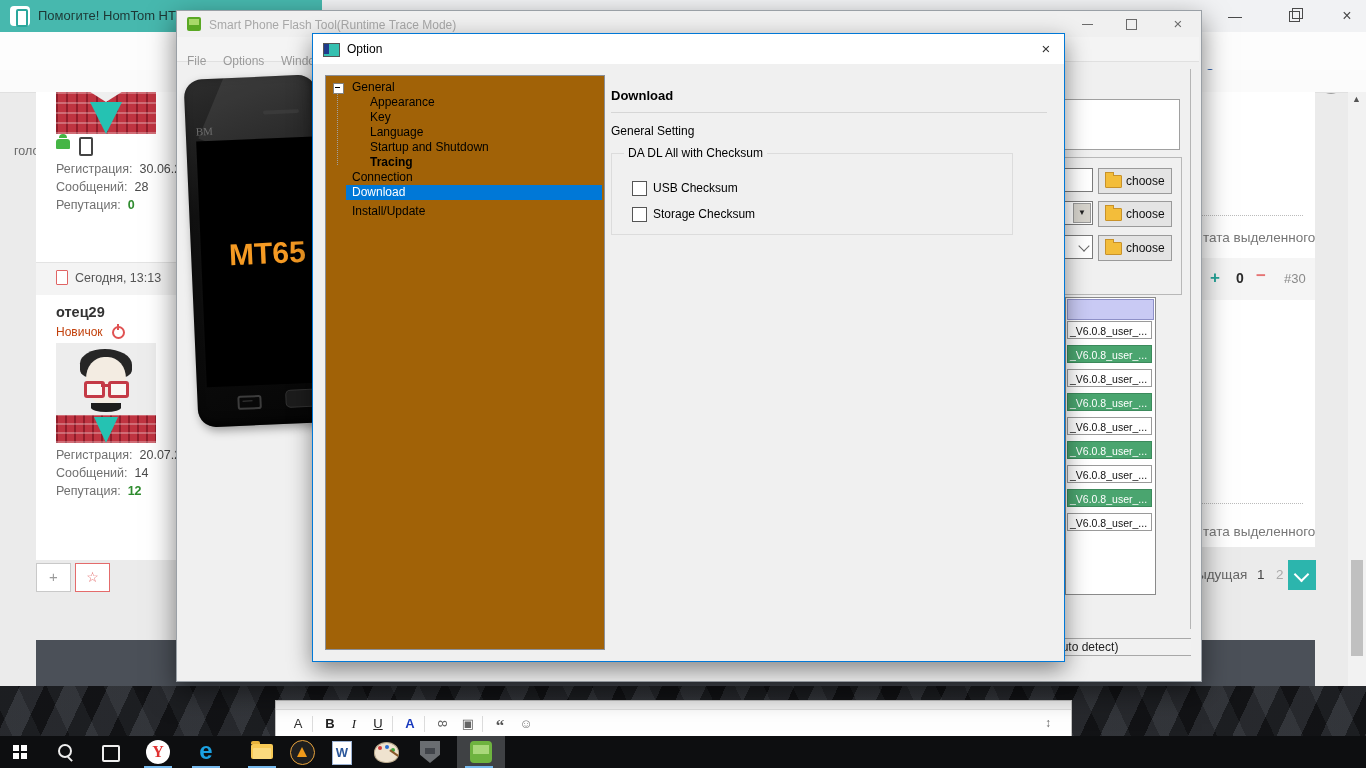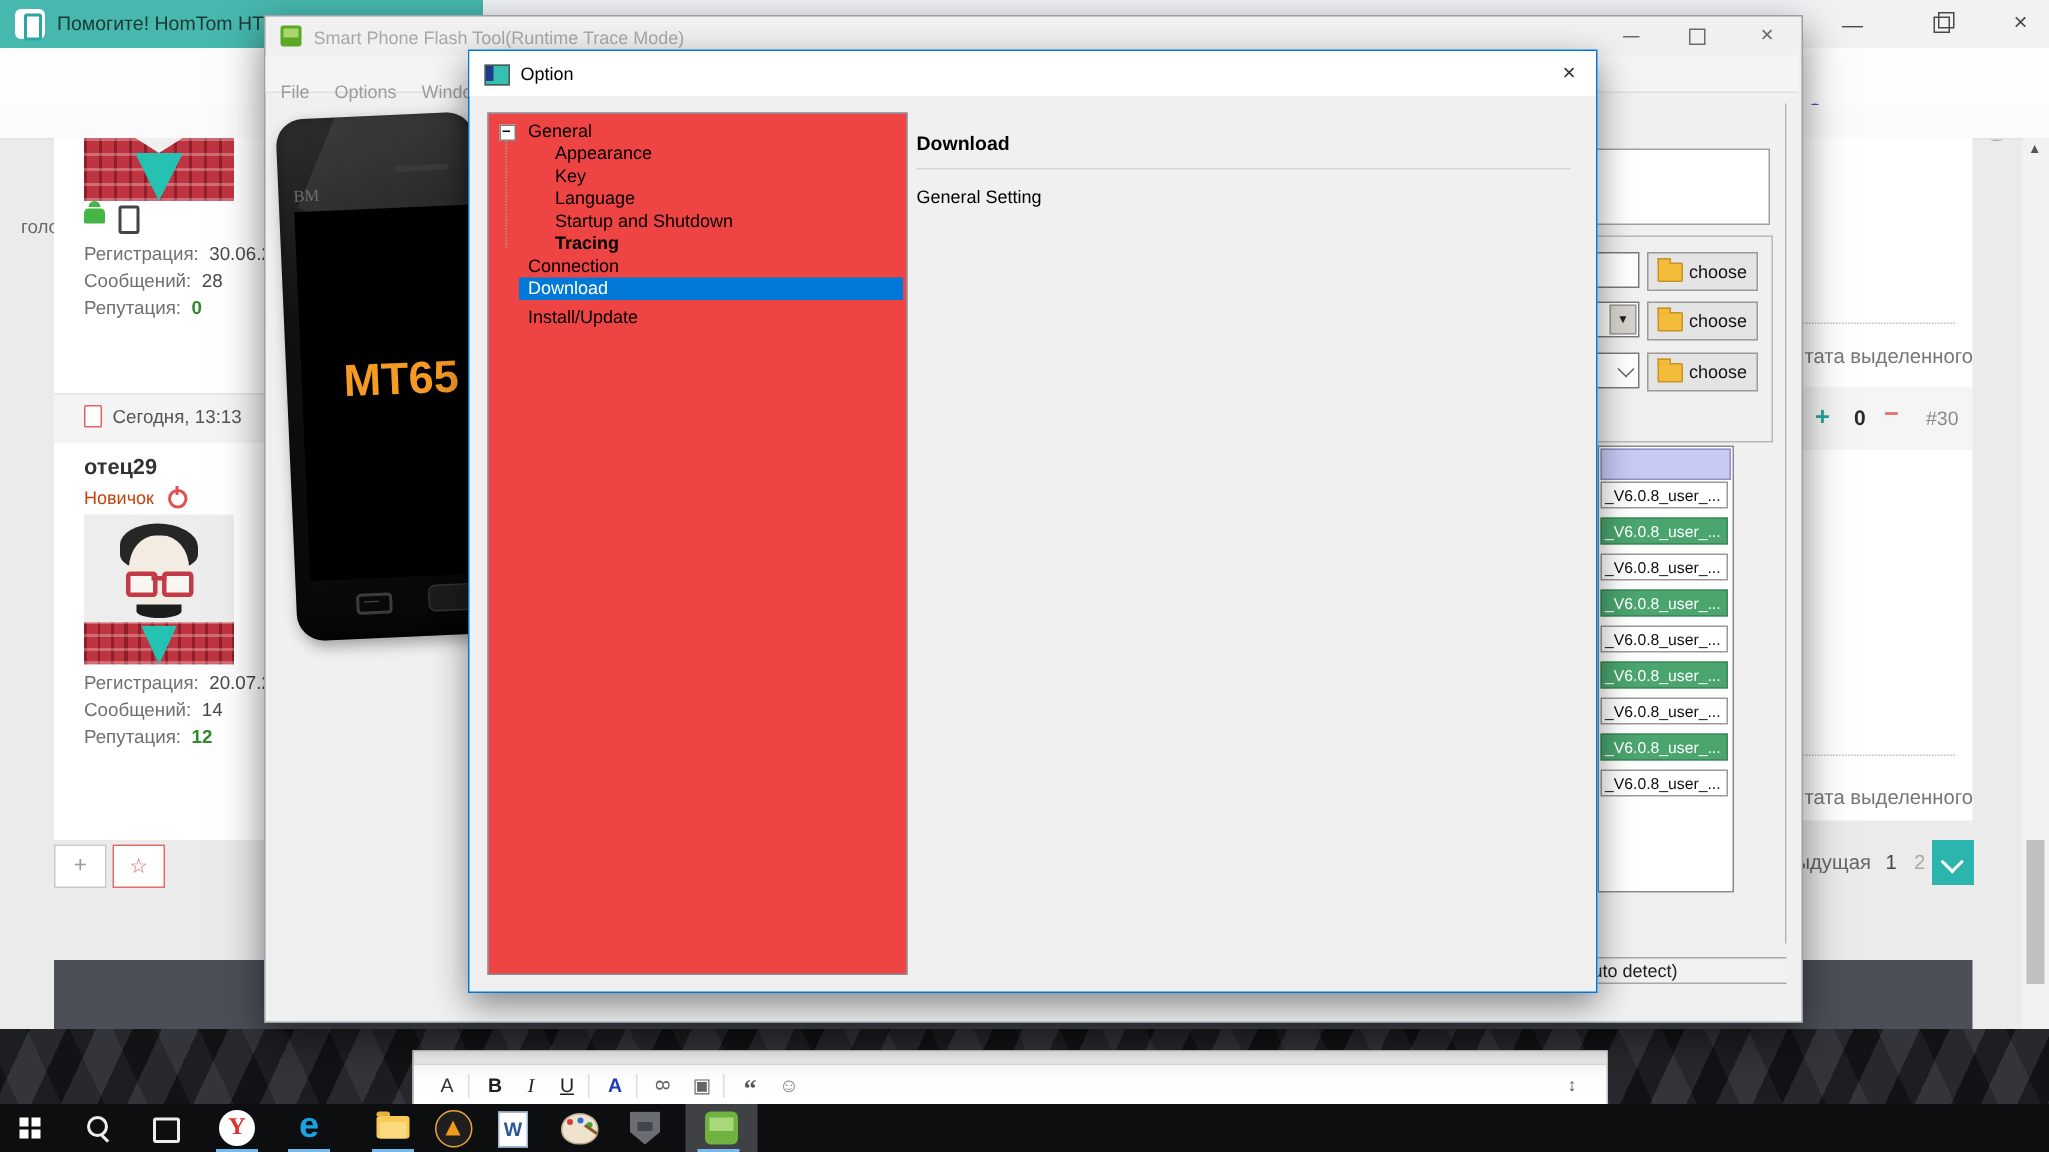--- a/index.html
+++ b/index.html
@@ -166,21 +166,21 @@
   #ftStatus span{position:absolute;left:554px;top:1px;font-size:12px;color:#222;white-space:nowrap;}
 
   
   #dlg{left:312px;top:33px;width:751px;height:627px;background:#f0f0f0;border:1px solid #0078d7;
        box-shadow:0 8px 22px rgba(0,0,0,.45);}
   #dlgTitle{left:0;top:0;width:100%;height:30px;background:#fff;}
   #dlgIco{left:10px;top:9px;width:15px;height:12px;border:1px solid #555;background:#35c0b0;}
   #dlgIco i{position:absolute;left:0;top:0;width:5px;height:10px;background:#1f3b8c;}
   #dlgTxt{left:34px;top:8px;font-size:12px;color:#000;}
   #dlgCls{left:715px;top:0;width:36px;height:30px;text-align:center;line-height:30px;font-size:15px;color:#333;}
-  #tree{left:12px;top:41px;width:278px;height:573px;background:#ef4444;border:1px solid #8a8f98;}
+  #tree{left:12px;top:41px;width:278px;height:573px;background:#a16207;border:1px solid #8a8f98;}
   .trow{position:absolute;left:0;width:100%;height:15px;font-size:12px;color:#000;line-height:15px;}
   .trow .lbl{position:absolute;top:0;}
   .trow.sel .hl{position:absolute;left:20px;right:2px;top:0;height:15px;background:#0078d7;}
   .trow.sel .lbl{color:#fff;z-index:1;}
   #exp{position:absolute;left:7px;top:3px;width:9px;height:9px;border:1px solid #808080;background:#fff;}
   #exp i{position:absolute;left:1px;top:3px;width:5px;height:1px;background:#000;}
   .guide{position:absolute;left:11px;top:11px;width:1px;height:78px;border-left:1px dotted #a0a0a0;}
   #panelHead{left:298px;top:54px;font-size:13px;font-weight:bold;color:#000;}
   #panelRule{left:298px;top:78px;width:436px;height:1px;background:#d6d6d6;}
   #panelSec{left:298px;top:90px;font-size:12px;color:#000;text-align:right;}
@@ -466,20 +466,27 @@
           <span class="hl"></span>
           <span class="lbl" style="left:26px;">Download</span>
         </div>
       <div class="trow" style="top:128px;">
           <span class="lbl" style="left:26px;">Install/Update</span>
         </div>
     </div>
     <div class="abs" id="panelHead">Download</div>
     <div class="abs" id="panelRule"></div>
     <div class="abs" id="panelSec">General Setting</div>
+    <div class="abs" id="grp">
+      <span id="grpLbl">DA DL All with Checksum</span>
+      <span class="cbox" id="cbx1"></span>
+      <span class="cblbl" id="cbl1">USB Checksum</span>
+      <span class="cbox" id="cbx2"></span>
+      <span class="cblbl" id="cbl2">Storage Checksum</span>
+    </div>
   </div>
 
   <div class="abs" id="taskbar">
     <div class="tbIco" id="tStart">
         <div class="win">
           <i></i>
           <i></i>
           <i></i>
           <i></i>
         </div>

